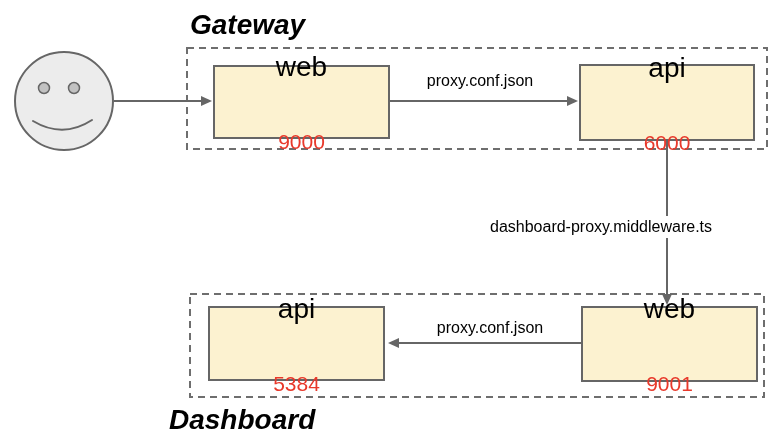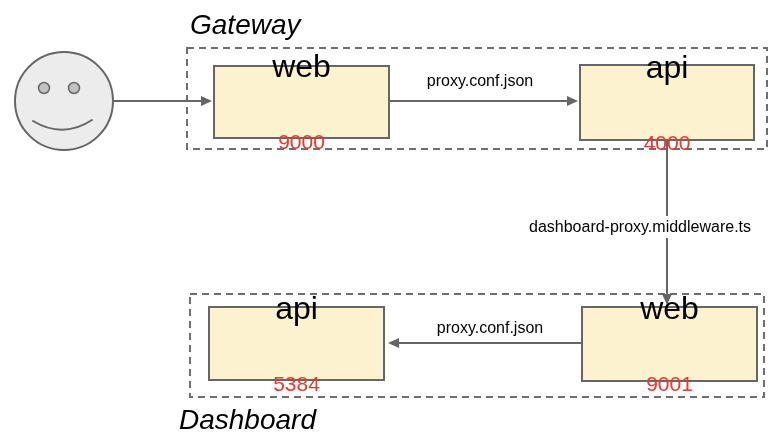--- a/index.html
+++ b/index.html
@@ -24,38 +24,39 @@
     z-index: 1;
   }
   .group-title {
     position: absolute;
     z-index: 4;
     font-size: 28px;
     font-style: italic;
     color: #000000;
     line-height: 1.15;
     white-space: nowrap;
+    font-weight: bold;
   }
   .gateway-title   { left: 190px; top: 9px;  }
-  .dashboard-title { left: 179px; top: 404px; }
+  .dashboard-title { left: 169px; top: 404px; }
 
   .node {
     position: absolute;
     z-index: 3;
     box-sizing: border-box;
     background: #fcf2d0;
     border: 2px solid #666666;
     display: flex;
     flex-direction: column;
     align-items: center;
     justify-content: center;
     text-align: center;
   }
   .node-name {
-    font-size: 32px;
+    font-size: 28px;
     line-height: 31px;
     color: #000000;
   }
   .node-port {
     font-size: 21px;
     line-height: 23px;
     color: #e8392b;
     margin-top: 48px;
   }
   .node-gw-web  { left: 213px; top: 65px;  width: 177px; height: 74px; }
@@ -68,21 +69,21 @@
     z-index: 4;
     transform: translateX(-50%);
     background: #ffffff;
     padding: 1px 3px;
     font-size: 16px;
     line-height: 20px;
     color: #000000;
     white-space: nowrap;
   }
   .edge-label-web-api   { left: 480px; top: 70px;  }
-  .edge-label-api-web   { left: 640px; top: 216px; }
+  .edge-label-api-web   { left: 601px; top: 216px; }
   .edge-label-dash      { left: 490px; top: 317px; }
 </style>
 </head>
 <body>
 
 <div class="canvas">
 
   <svg class="layer-svg" viewBox="0 0 781 445" xmlns="http://www.w3.org/2000/svg">
     <defs>
       <marker id="arrow" markerUnits="userSpaceOnUse" markerWidth="13" markerHeight="13" refX="10" refY="6" orient="auto">
@@ -108,21 +109,21 @@
 
   <div class="group-title gateway-title">Gateway</div>
   <div class="group-title dashboard-title">Dashboard</div>
 
   <div class="node node-gw-web">
     <div class="node-name">web</div>
     <div class="node-port">9000</div>
   </div>
   <div class="node node-gw-api">
     <div class="node-name">api</div>
-    <div class="node-port">4000</div>
+    <div class="node-port">6000</div>
   </div>
   <div class="node node-db-api">
     <div class="node-name">api</div>
     <div class="node-port">5384</div>
   </div>
   <div class="node node-db-web">
     <div class="node-name">web</div>
     <div class="node-port">9001</div>
   </div>
 

